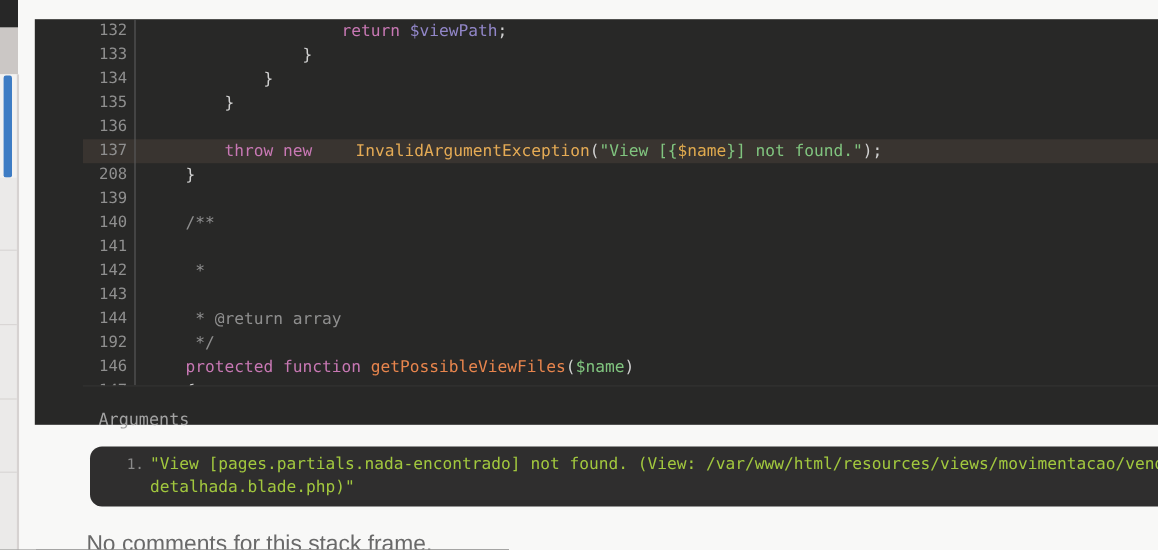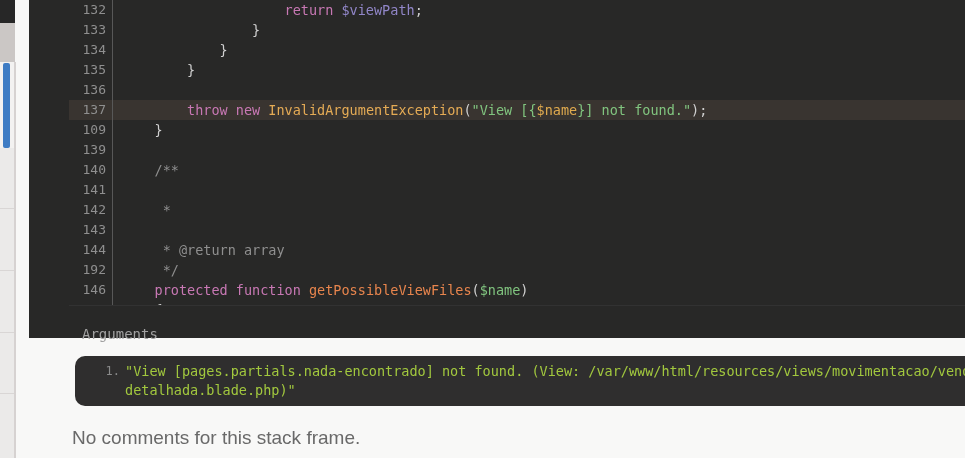--- a/index.html
+++ b/index.html
@@ -12,32 +12,32 @@
   .sb-dark{position:absolute;left:0;top:0;width:15px;height:23px;background:var(--sidebar-dark);}
   .sb-gray{position:absolute;left:0;top:23px;width:15px;height:39px;background:var(--sidebar-gray);}
   .sb-track{position:absolute;left:0;top:62px;width:14px;height:86px;background:var(--scroll-track);}
   .sb-thumb{position:absolute;left:3px;top:1px;width:7px;height:85px;border-radius:2px;background:var(--scroll-thumb);}
   .sb-list{position:absolute;left:0;top:148px;width:14px;height:310px;background:var(--frame-list-bg);}
   .sb-sep{position:absolute;left:0;width:14px;height:1px;background:var(--frame-separator);}
   .sb-divider{position:absolute;left:14px;top:62px;width:1.5px;height:396px;background:var(--sidebar-divider);}
   .sb-col2{position:absolute;left:15.5px;top:0;width:14px;height:458px;background:var(--gutter-col);}
 
   
-  .panel{position:absolute;left:29px;top:0;width:936px;height:338px;background:var(--panel-bg);}
+  .panel{position:absolute;left:29px;top:16px;width:936px;height:338px;background:var(--panel-bg);}
 
   .code-block{position:absolute;left:40px;top:0;width:1100px;height:305px;overflow:hidden;
               border-bottom:1px solid rgba(255,255,255,0.05);font-size:13.5px;}
   .gutter-line{position:absolute;left:43px;top:0;width:1px;height:305px;background:var(--gutter-line);}
   .crow{display:flex;height:20px;line-height:20px;}
   .crow:first-of-type{margin-top:-2px;}
   .crow.hl{background:var(--code-highlight-bg);}
   .ln{flex:0 0 37px;width:37px;text-align:right;color:var(--line-number);font-size:13px;}
   .ct{white-space:pre;padding-left:16px;color:var(--punct);}
   .tk-kw{color:var(--keyword);}  .tk-var{color:var(--variable);}
-  .tk-cls{color:var(--classname);} .tk-fn{color:var(--funcname);}
+  .tk-cls{color:var(--classname);margin-left:28px;} .tk-fn{color:var(--funcname);}
   .tk-str{color:var(--string);}  .tk-iv{color:var(--interp-var);}
   .tk-cm{color:var(--comment);}  .tk-pt{color:var(--punct);}
 
   .args-label{position:absolute;left:53px;top:326px;font-size:14px;color:var(--label-gray);}
   .args-box{position:absolute;left:46px;top:356px;width:1000px;height:50px;border-radius:10px;
             background:var(--box-bg);display:flex;padding-top:6px;box-sizing:border-box;}
   .arg-num{flex:0 0 45px;width:45px;text-align:right;font-size:12px;color:var(--arg-index-gray);margin-top:2px;}
   .arg-lines{margin-left:5px;font-size:13.5px;line-height:19px;color:var(--args-green);}
   .arg-line{white-space:pre;}
 
@@ -88,21 +88,21 @@
         </div>
         <div class="crow">
           <span class="ln">136</span>
           <span class="ct"><span class="tk-pt"></span></span>
         </div>
         <div class="crow hl">
           <span class="ln">137</span>
           <span class="ct"><span class="tk-pt">        </span><span class="tk-kw">throw</span><span class="tk-pt"> </span><span class="tk-kw">new</span><span class="tk-pt"> </span><span class="tk-cls">InvalidArgumentException</span><span class="tk-pt">(</span><span class="tk-str">"View [{</span><span class="tk-iv">$name</span><span class="tk-str">}] not found."</span><span class="tk-pt">);</span></span>
         </div>
         <div class="crow">
-          <span class="ln">109</span>
+          <span class="ln">208</span>
           <span class="ct"><span class="tk-pt">    }</span></span>
         </div>
         <div class="crow">
           <span class="ln">139</span>
           <span class="ct"><span class="tk-pt"></span></span>
         </div>
         <div class="crow">
           <span class="ln">140</span>
           <span class="ct"><span class="tk-cm">    /**</span></span>
         </div>

